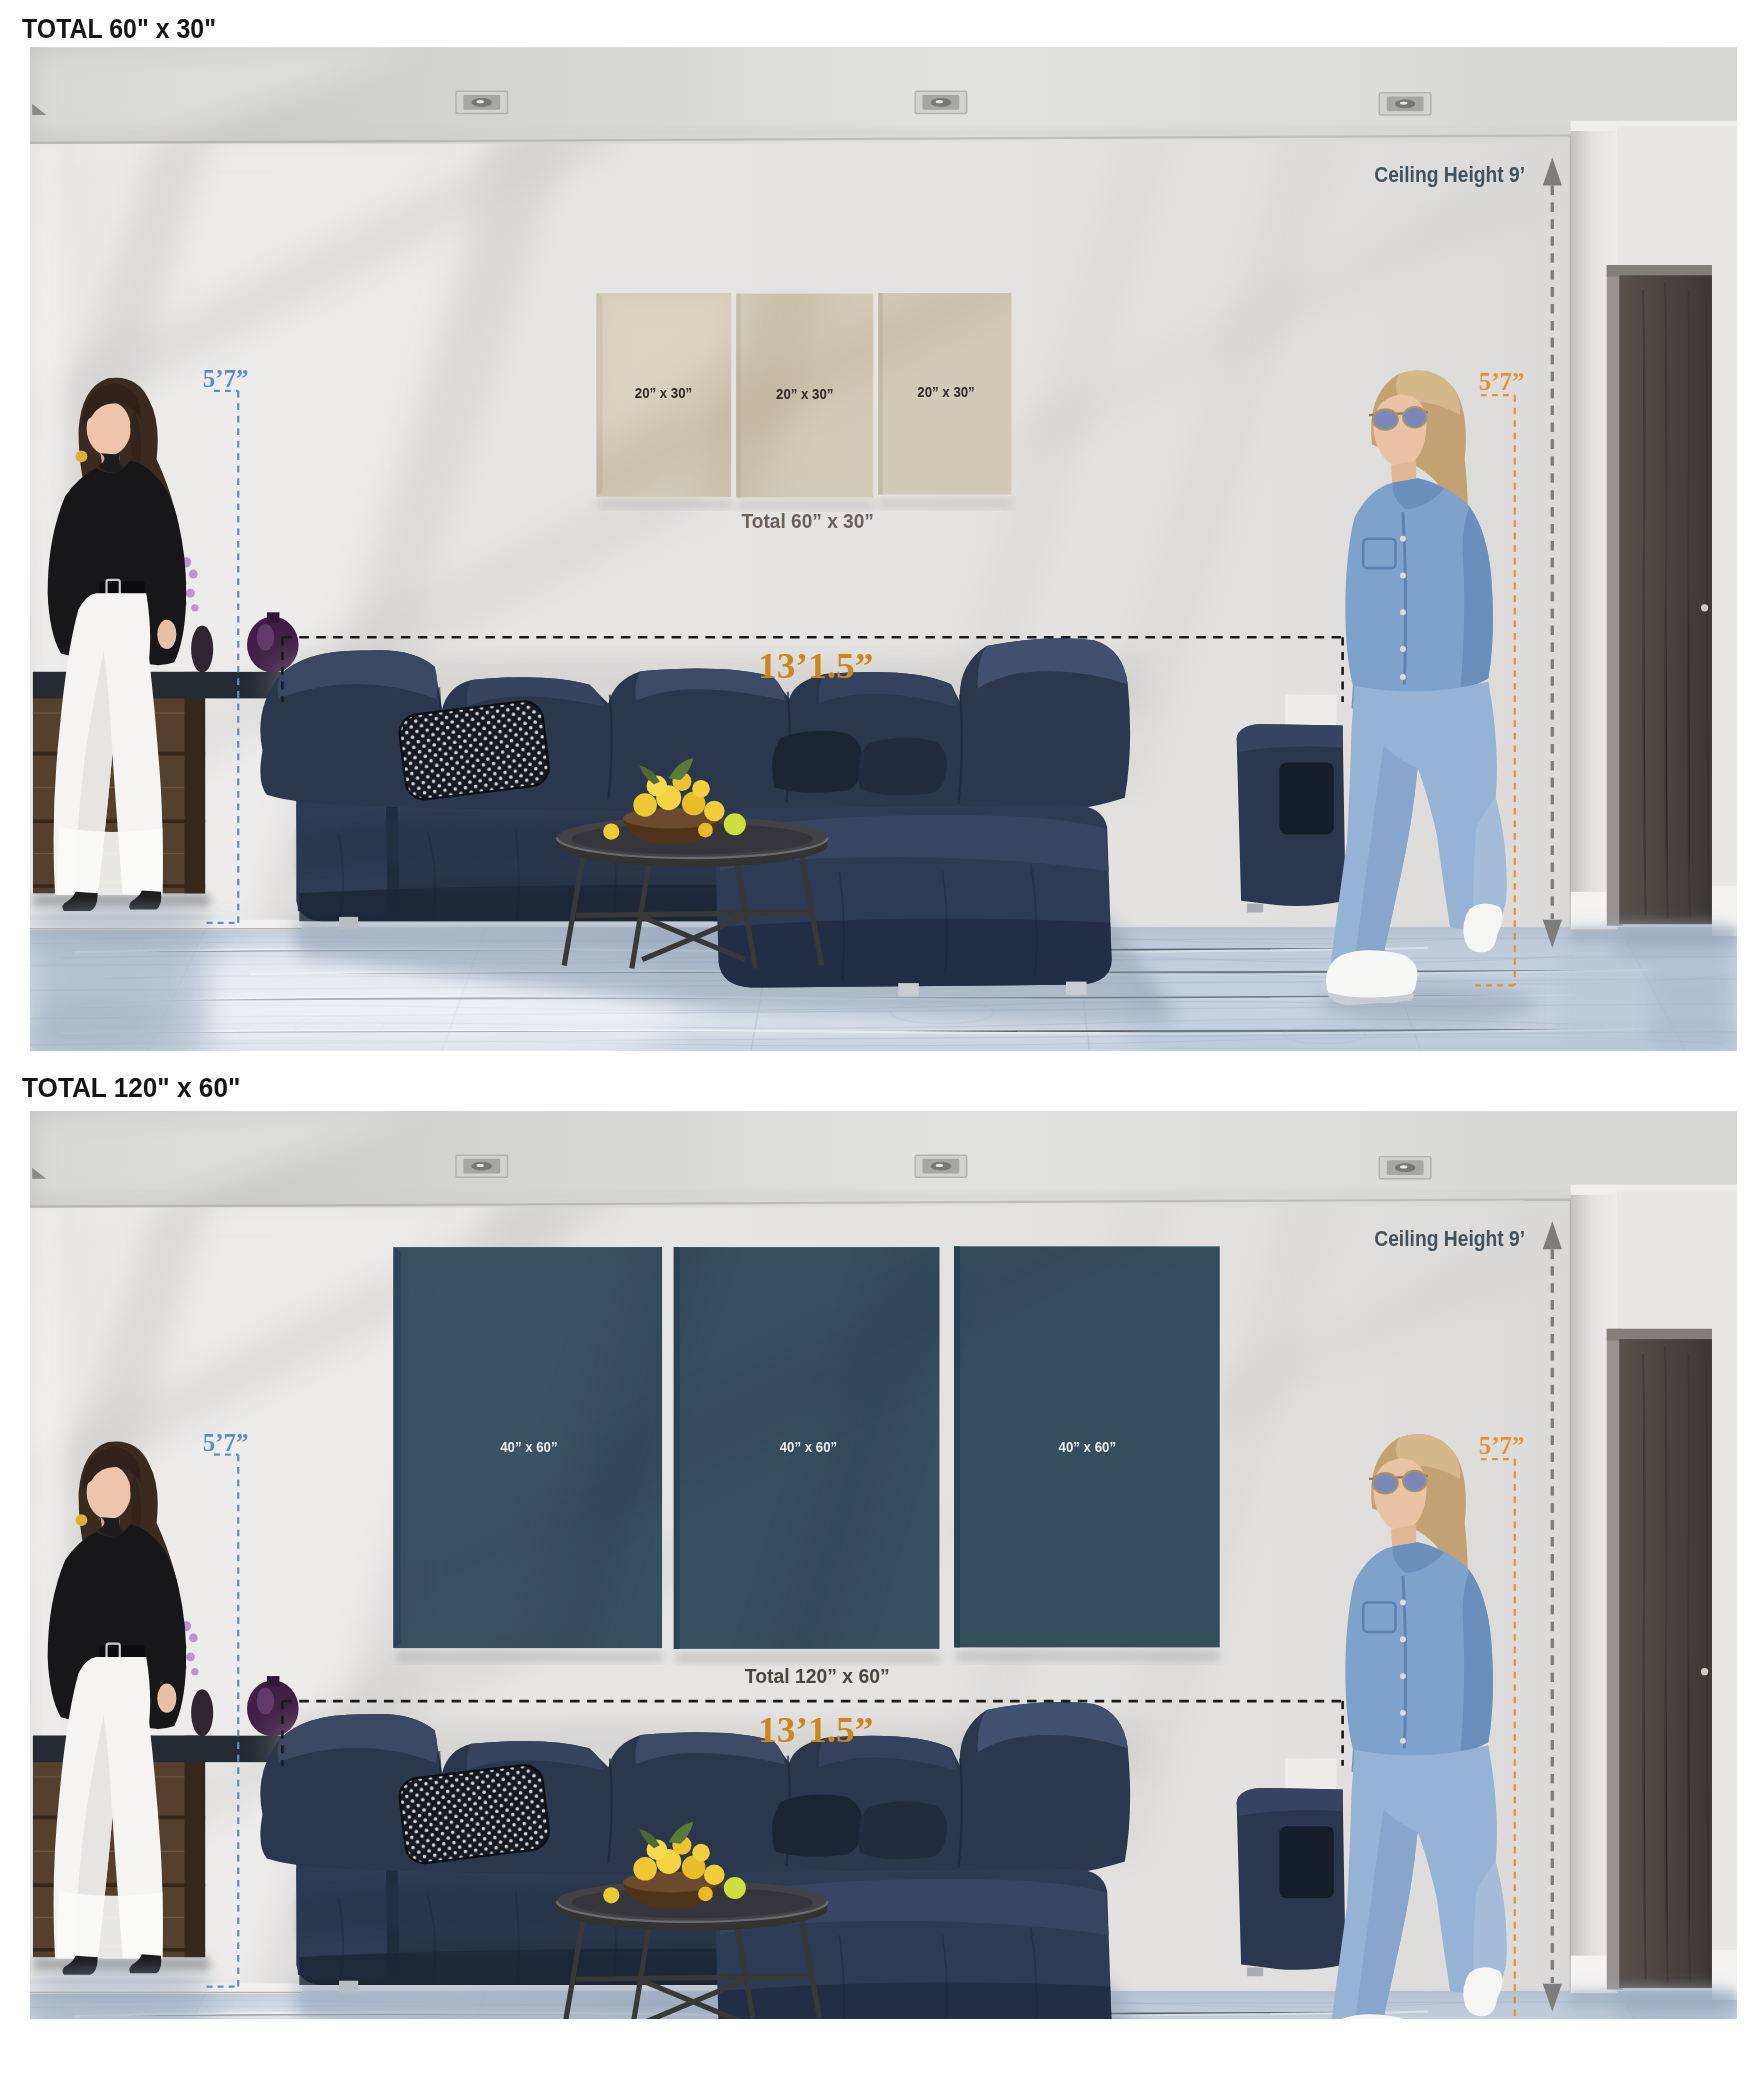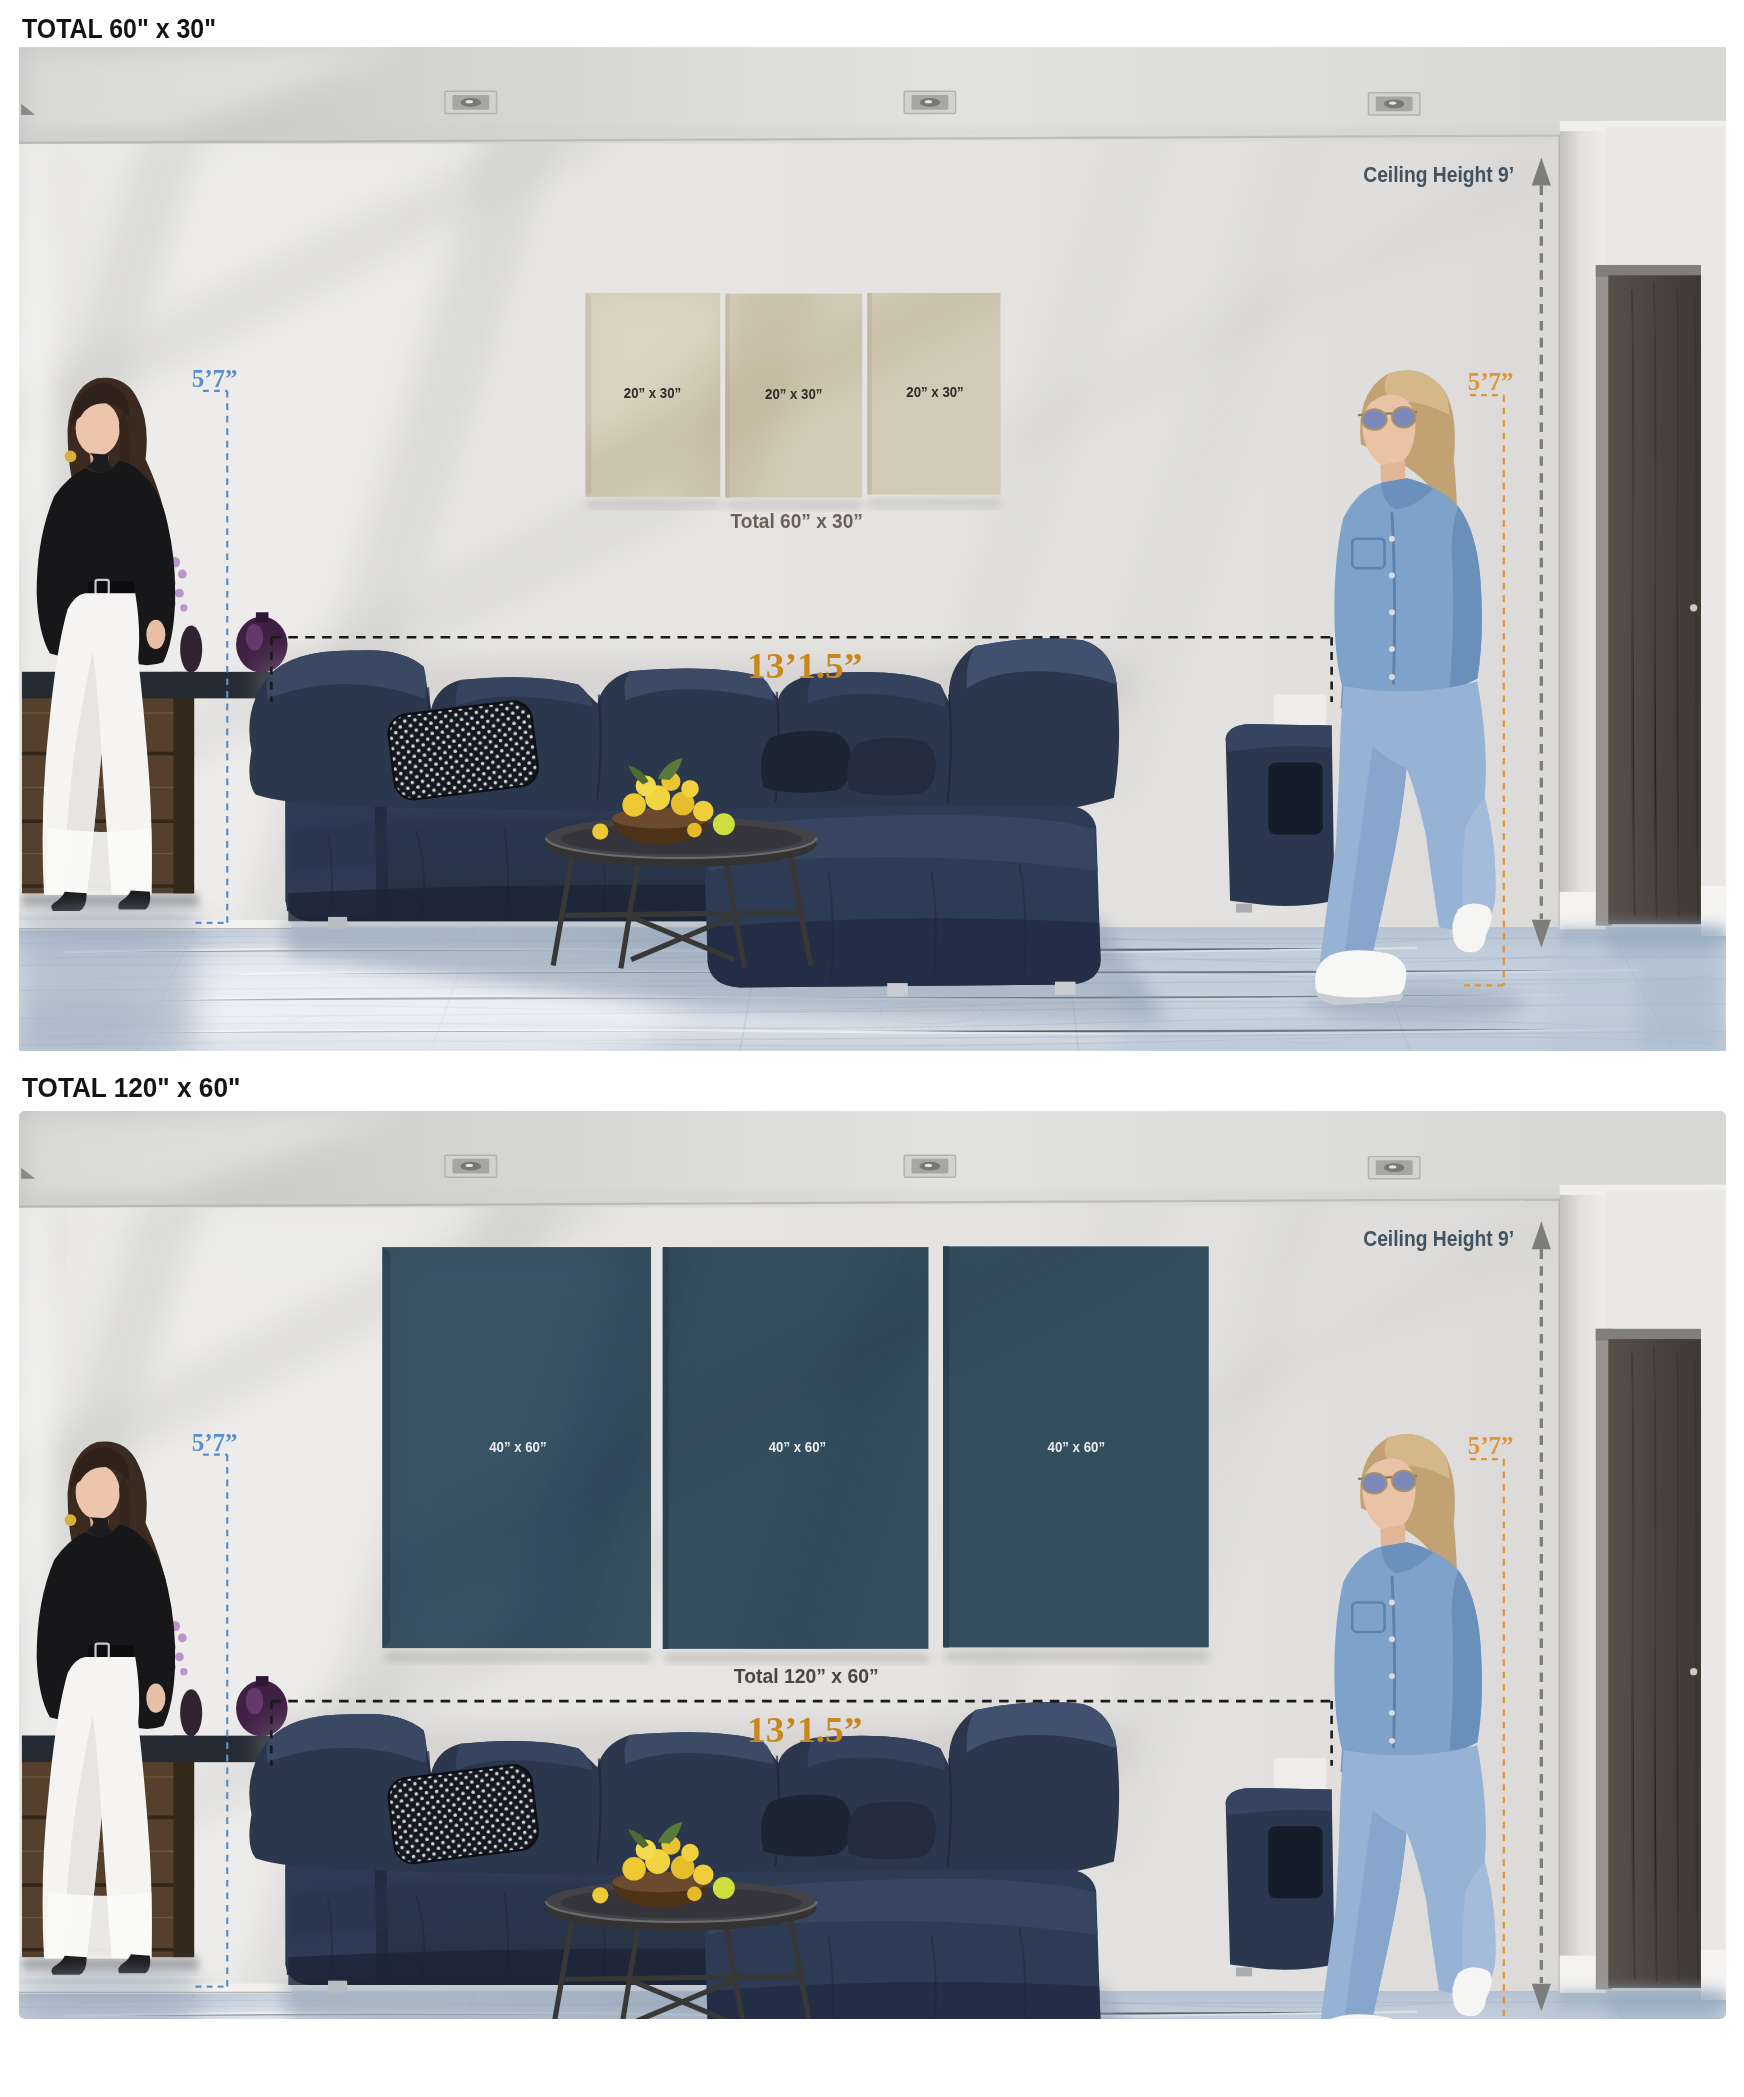--- a/index.html
+++ b/index.html
@@ -1,20 +1,20 @@
 <!DOCTYPE html>
 <html style="font-size:11.8px"><head>
 <meta charset="utf-8">
 <style>
   html,body{margin:0;padding:0;background:#ffffff;}
   #page{position:relative;width:1744px;height:2097px;background:#ffffff;overflow:hidden;
         font-family:"Liberation Sans", sans-serif;}
   .title{position:absolute;left:22px;font-weight:bold;font-size:28px;color:#141414;letter-spacing:0px;
          transform-origin:left center;white-space:nowrap;}
-  .scene{position:absolute;left:19px;width:1707px;overflow:hidden;}
+  .scene{position:absolute;left:30px;width:1707px;overflow:hidden;}
 </style>
 </head>
 <body>
 <div id="page">
 
 <div class="title" style="top:12.5px;transform:scaleX(0.89);">TOTAL 60" x 30"</div>
 
 <div class="scene" style="top:47px;height:1004px;">
 <svg width="1707" height="1004" viewBox="0 0 2320 1364">
 <defs>
@@ -438,21 +438,21 @@
 
   <text x="1057" y="653" font-weight="bold" font-size="28" fill="#6b6159" text-anchor="middle" textLength="180" lengthAdjust="spacingAndGlyphs">Total 60” x 30”</text>
 </g>
 
 <use href="#annots"></use>
 </svg>
 </div>
 
 <div class="title" style="top:1072px;transform:scaleX(0.935);">TOTAL 120" x 60"</div>
 
-<div class="scene" style="top:1111px;height:908px;border-radius:6px;">
+<div class="scene" style="top:1111px;height:908px;">
 <svg width="1707" height="986" viewBox="0 0 2320 1364" preserveAspectRatio="xMidYMin slice">
 
 <use href="#room"></use>
 
 <use href="#furn"></use>
 
 <g>
 
   <rect x="497" y="736" width="362" height="12" fill="#b4b3b1" opacity="0.7" filter="url(#b6)"></rect>
   <rect x="494" y="185" width="365" height="545" fill="#375061"></rect>

